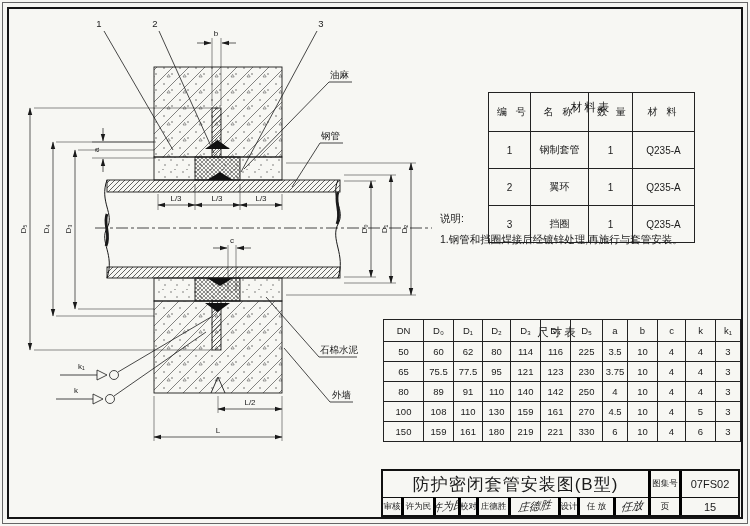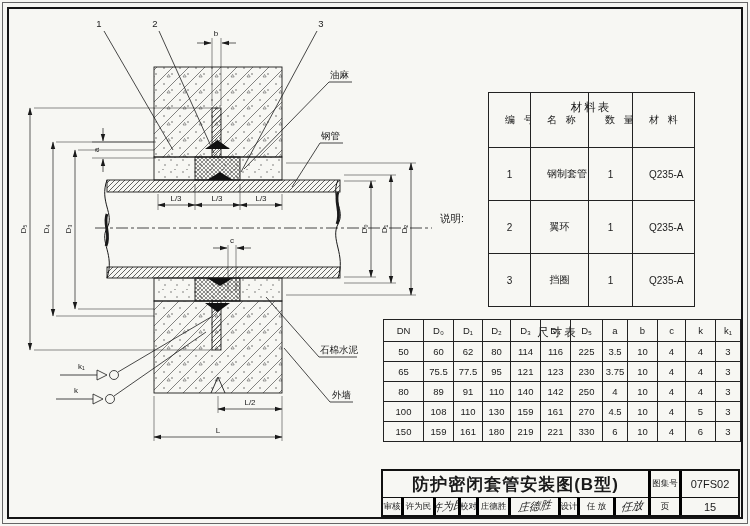--- a/index.html
+++ b/index.html
@@ -5,36 +5,36 @@
   html,body{margin:0;padding:0;background:#e8e8e6;}
   .page{position:relative;width:750px;height:526px;background:#f7f7f3;overflow:hidden;
         font-family:"Liberation Sans",sans-serif;color:#1a1a1a;}
   .frame-outer{position:absolute;inset:2px;border:1px solid #666;}
   .frame-inner{position:absolute;inset:7px;border:2px solid #151515;}
   .abs{position:absolute;}
   .tbl-title{font-size:11.5px;text-align:center;letter-spacing:2px;margin-top:23px;}
   table{border-collapse:collapse;table-layout:fixed;}
   table.mat{position:absolute;left:488px;top:92px;width:206px;border:1.5px solid #151515;}
   table.mat th,table.mat td{border:1px solid #222;text-align:center;font-size:10px;
-        font-weight:normal;height:20px;padding:16px;overflow:hidden;white-space:nowrap;}
+        font-weight:normal;height:20px;padding:8px;overflow:hidden;white-space:nowrap;}
   table.mat th{height:22px;letter-spacing:3px;}
   table.dims{position:absolute;left:383px;top:319px;width:357px;border:1.5px solid #151515;}
   table.dims th,table.dims td{border:1px solid #222;text-align:center;font-size:9.5px;
         font-weight:normal;height:19px;padding:0;overflow:hidden;white-space:nowrap;}
   table.dims th{height:21px;}
   .notes{position:absolute;left:440px;top:208px;width:300px;font-size:10.5px;line-height:21px;}
   .tblock{position:absolute;left:381px;top:469px;width:359px;height:48px;border:2px solid #111;
         box-sizing:border-box;display:grid;
         grid-template-columns:18px 32px 25px 18px 32px 50px 19px 36px 35px 31px 1fr;
         grid-template-rows:26px 1fr;}
   .tc{border-left:3px solid #000000;border-top:1px solid #111;display:flex;align-items:center;
         justify-content:center;overflow:hidden;white-space:nowrap;}
   .tc.r1{border-top:none;}
   .tc.c1{border-left:none;}
-  .tb-main{grid-column:1/10;grid-row:1;font-size:17px;font-weight:bold;letter-spacing:1px;}
+  .tb-main{grid-column:1/10;grid-row:1;font-size:17px;font-weight:normal;letter-spacing:1px;}
   .tb-lab{font-size:8.5px;}
   .tb-val{font-size:11px;}
   .sig{font-style:italic;font-size:11px;transform:rotate(-5deg) skewX(-10deg);}
   svg text{fill:#1a1a1a;}
   .t8{font:8px "Liberation Sans",sans-serif;}
   .t9{font:9.5px "Liberation Sans",sans-serif;}
 </style>
 </head>
 <body>
 
@@ -234,20 +234,21 @@
           <td>3</td>
           <td>挡圈</td>
           <td>1</td>
           <td>Q235-A</td>
         </tr>
       </tbody>
   </table>
 
   <div class="notes">
     <div>说明:</div>
+    <div>1.钢管和挡圈焊接后经镀锌处理,再施行与套管安装。</div>
   </div>
 
   <div class="abs tbl-title" style="left:379px;top:302px;width:357px">尺寸表</div>
   <table class="dims">
     <colgroup>
       <col style="width:40px">
         <col style="width:30px">
         <col style="width:29px">
         <col style="width:28px">
       <col style="width:30px">

